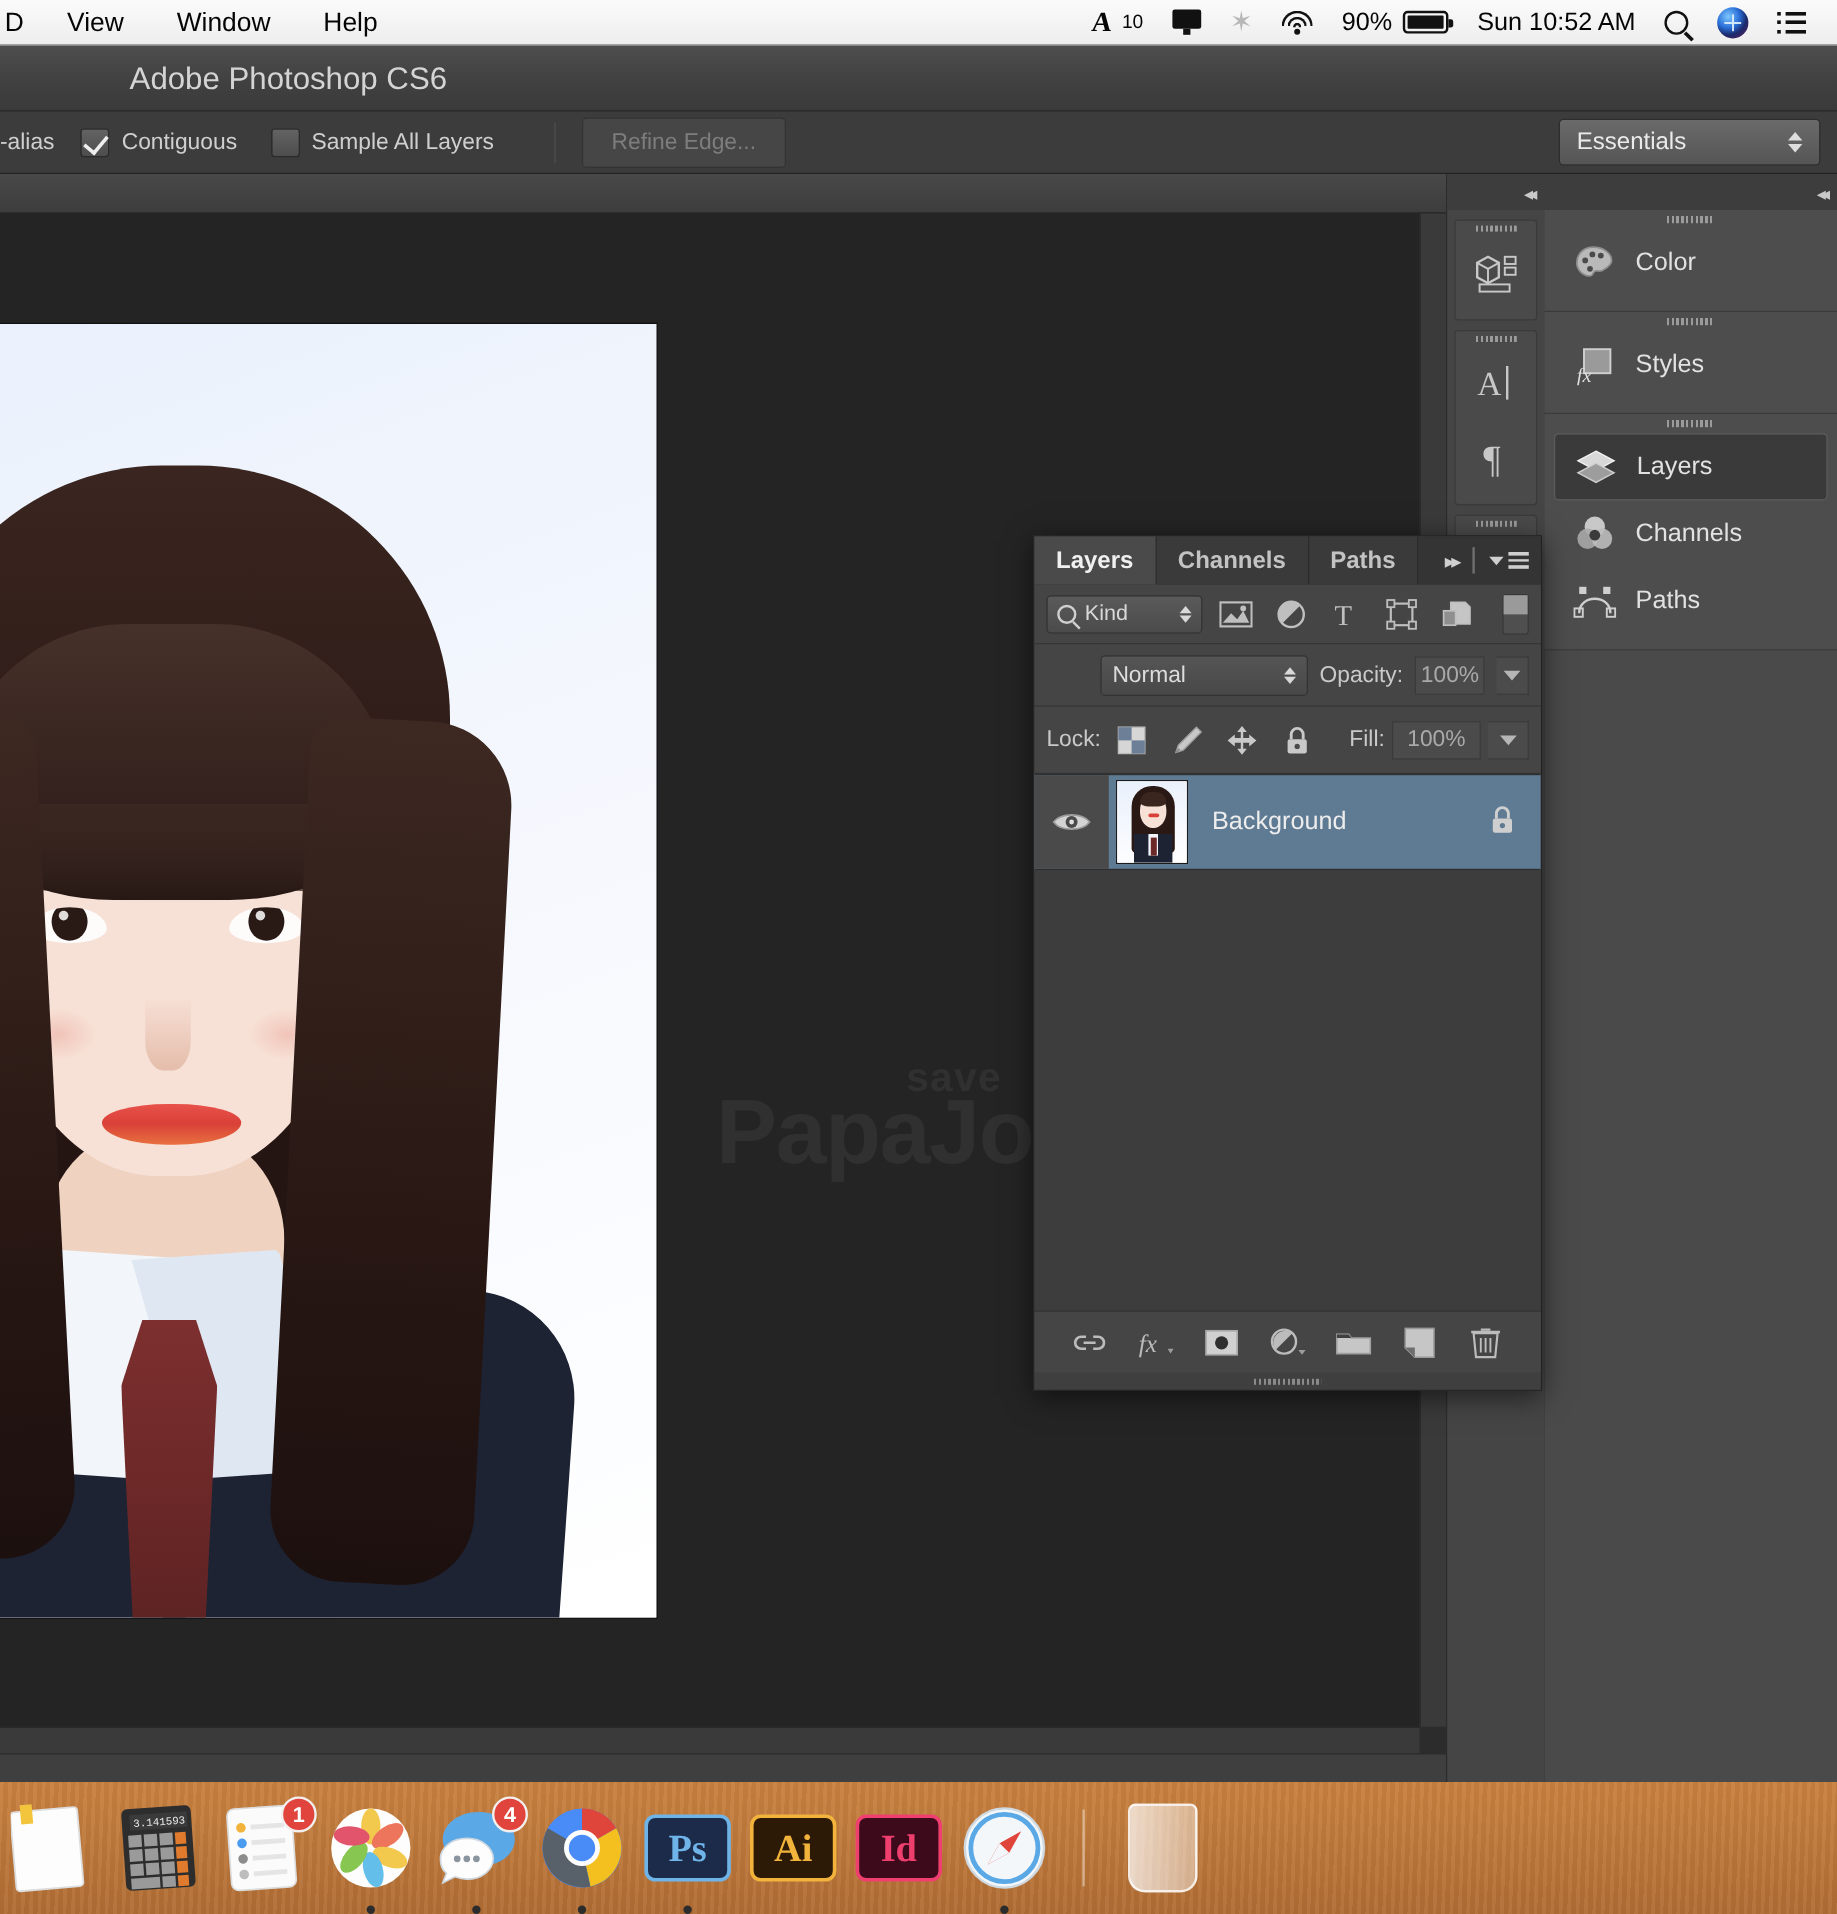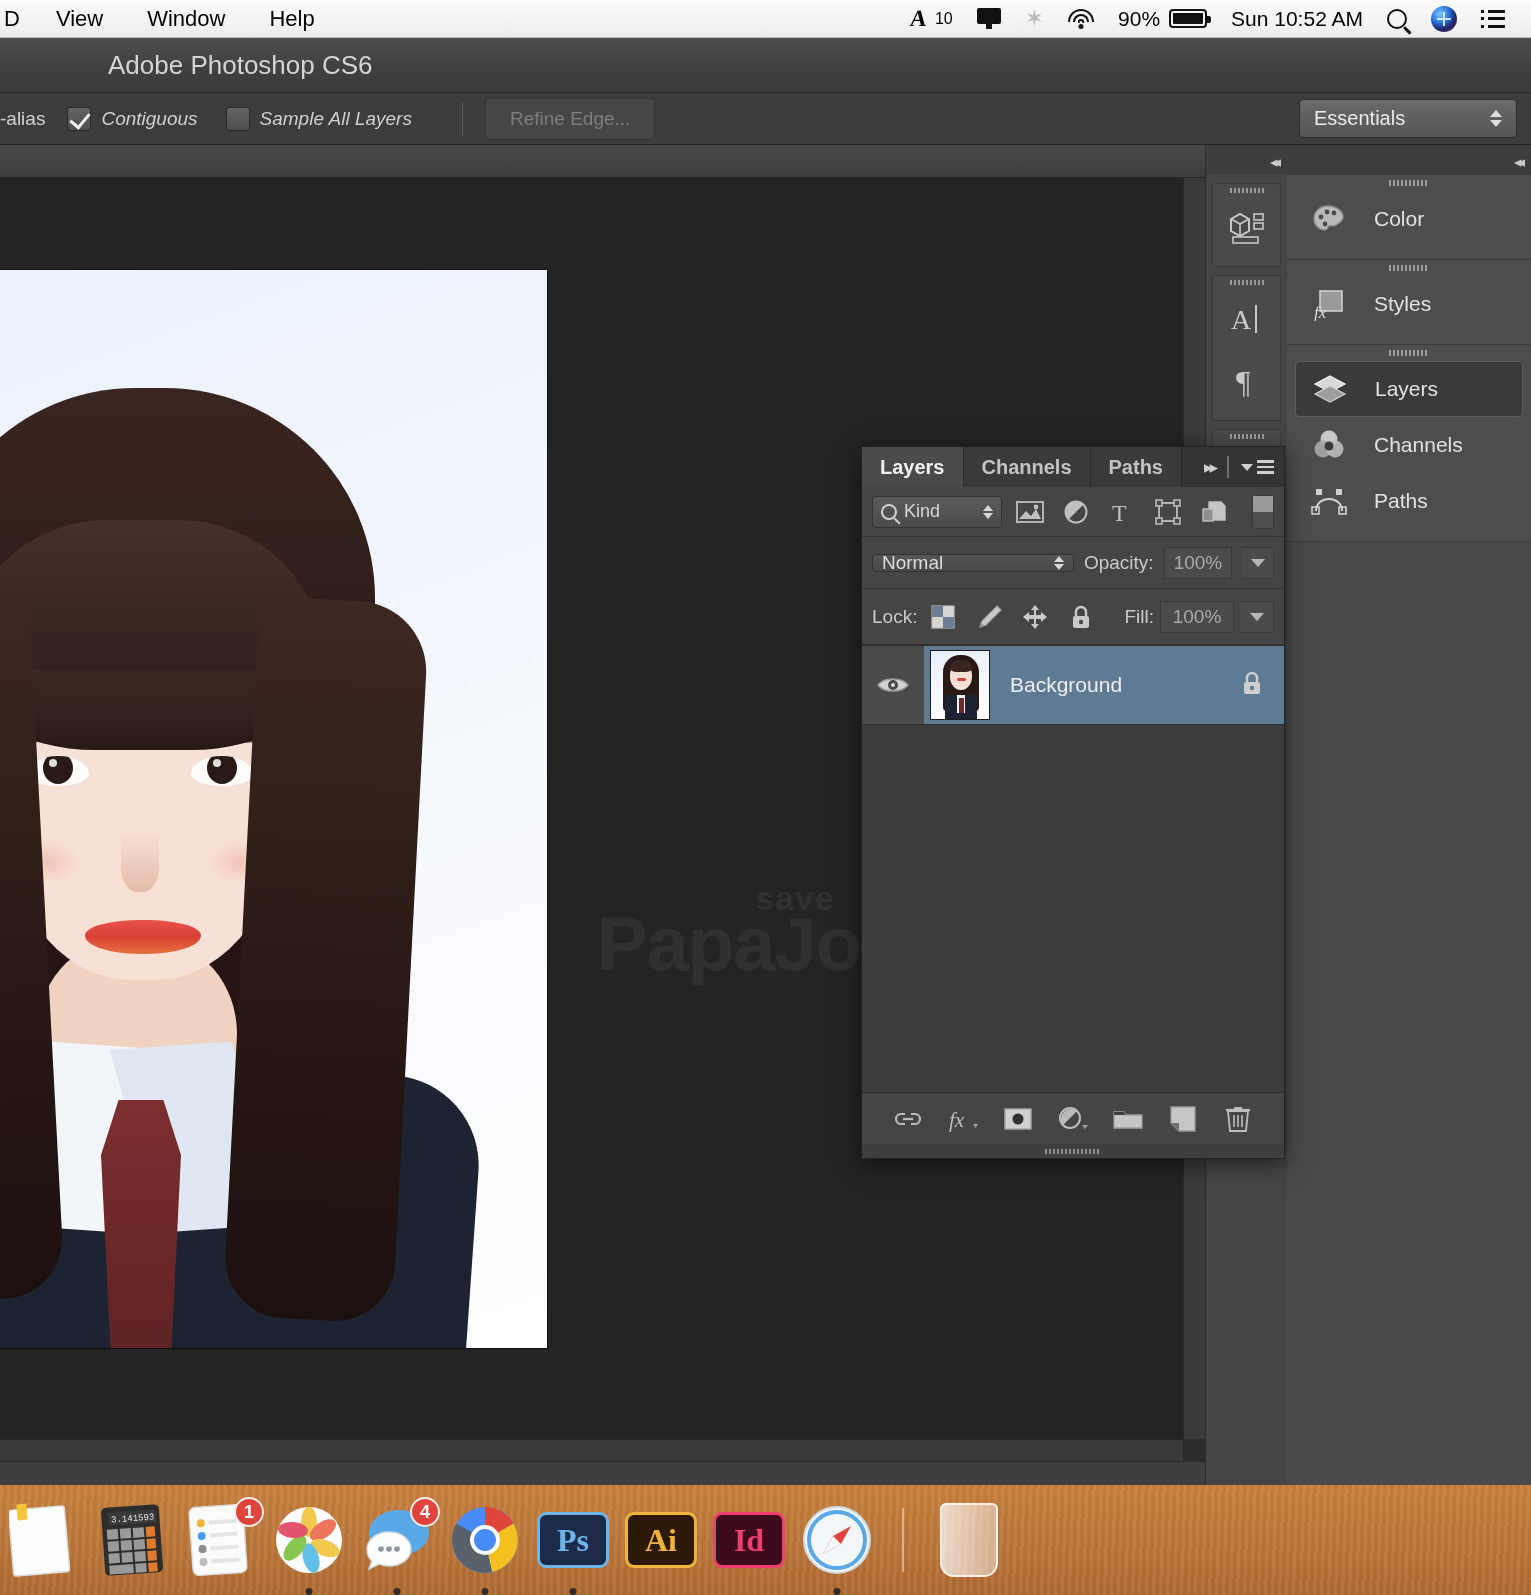--- a/index.html
+++ b/index.html
@@ -77,21 +77,21 @@
     display:flex; align-items:center; color:#cfcfcf; font-size:19px;
     z-index:30;
   }
   .alias-lbl{ padding-left:0; margin-right:22px; color:#cfcfcf; }
   .cbx{ width:24px; height:24px; background:linear-gradient(180deg,#636363,#4d4d4d);
         border:1px solid #2a2a2a; border-radius:3px; margin-right:10px; position:relative; }
   .cbx.on::after{
     content:""; position:absolute; left:6px; top:1px; width:9px; height:16px;
     border:solid #efefef; border-width:0 3px 3px 0; transform:rotate(40deg);
   }
-  .cb-wrap{ display:flex; align-items:center; margin-right:28px;font-style:italic; }
+  .cb-wrap{ display:flex; align-items:center; margin-right:28px; }
   .vdiv{ width:1px; height:34px; background:#2b2b2b; border-right:1px solid #575757; margin:0 22px; }
   .btn-disabled{
     background:#464646; border:1px solid #333; border-radius:4px;
     color:#7d7d7d; padding:9px 24px; font-size:19px;
   }
   .ws-select{
     margin-left:auto; margin-right:14px;
     background:linear-gradient(180deg,#6a6a6a,#555); border:1px solid #2d2d2d; border-radius:4px;
     color:#eaeaea; font-size:20px; padding:7px 14px; width:218px;
     display:flex; align-items:center; justify-content:space-between;
@@ -218,21 +218,21 @@
   
   #dock{
     position:absolute; left:1287px; top:145px; width:244px; height:1340px;
     background:#4a4a4a; z-index:20;
   }
   #dock .dockhdr{ height:30px; background:#3d3d3d; position:relative; }
   .dk-group{ background:#4d4d4d; border-bottom:1px solid #3b3b3b; padding-bottom:12px; }
   .dk-grip{ height:16px; display:flex; align-items:center; justify-content:center; }
   .dk-grip b{ display:block; width:40px; height:6px;
     background:repeating-linear-gradient(90deg,#9b9b9b 0 2px,transparent 2px 4px); }
-  .dk-item{ display:flex; align-items:center; gap:25px; padding:5px 10px 5px 14px; height:56px;
+  .dk-item{ display:flex; align-items:center; gap:14px; padding:5px 10px 5px 14px; height:56px;
             color:#e2e2e2; font-size:21px; border-radius:4px; margin:0 8px; }
   .dk-item.active{ background:#3a3a3a; border:1px solid #5d5d5d; }
   .dk-ic{ width:40px; height:40px; display:flex; align-items:center; justify-content:center; }
 
   
   #layers{
     position:absolute; left:861px; top:446px; width:424px; height:713px;
     background:#3f3f3f; border:1px solid #222;
     box-shadow:0 5px 22px rgba(0,0,0,.55); z-index:28;
     display:flex; flex-direction:column;
@@ -263,23 +263,23 @@
   .mini-step .up{ border-bottom:6px solid #d8d8d8; }
   .mini-step .dn{ border-top:6px solid #d8d8d8; }
   .fic{ width:36px; height:34px; display:flex; align-items:center; justify-content:center; }
   .tog{ margin-left:auto; width:22px; height:34px; background:#4f4f4f; border:1px solid #383838;
         border-radius:3px; display:flex; flex-direction:column; }
   .tog b{ display:block; height:50%; }
   .tog b:first-child{ background:#9a9a9a; }
 
   #ly-blend{ height:52px; background:#454545; border-bottom:1px solid #343434;
              display:flex; align-items:center; padding:0 10px; gap:10px; }
-  .blend-sel{ width:216px; height:18px; background:linear-gradient(180deg,#555,#484848);
+  .blend-sel{ width:216px; height:34px; background:linear-gradient(180deg,#555,#484848);
               border:1px solid #333; border-radius:4px; display:flex; align-items:center;
-              justify-content:space-between; padding:0 9px; color:#dcdcdc; font-size:19px; }
+              justify-content:space-between; padding:0 9px; color:#dcdcdc; font-size:19px;margin-left:45px; }
   .oplabel{ color:#c9c9c9; font-size:19px; }
   .numfield{ width:74px; height:32px; background:#4b4b4b; border:1px solid #3a3a3a;
              display:flex; align-items:center; justify-content:center; color:#a9a9a9; font-size:19px; }
   .numdrop{ width:34px; height:32px; background:#4b4b4b; border:1px solid #3a3a3a; border-left:none;
             display:flex; align-items:center; justify-content:center; }
   .numdrop i{ width:0;height:0;border-left:7px solid transparent;border-right:7px solid transparent;
               border-top:8px solid #b6b6b6; }
 
   #ly-lock{ height:56px; background:#454545; border-bottom:1px solid #343434;
             display:flex; align-items:center; padding:0 10px; gap:6px; }

